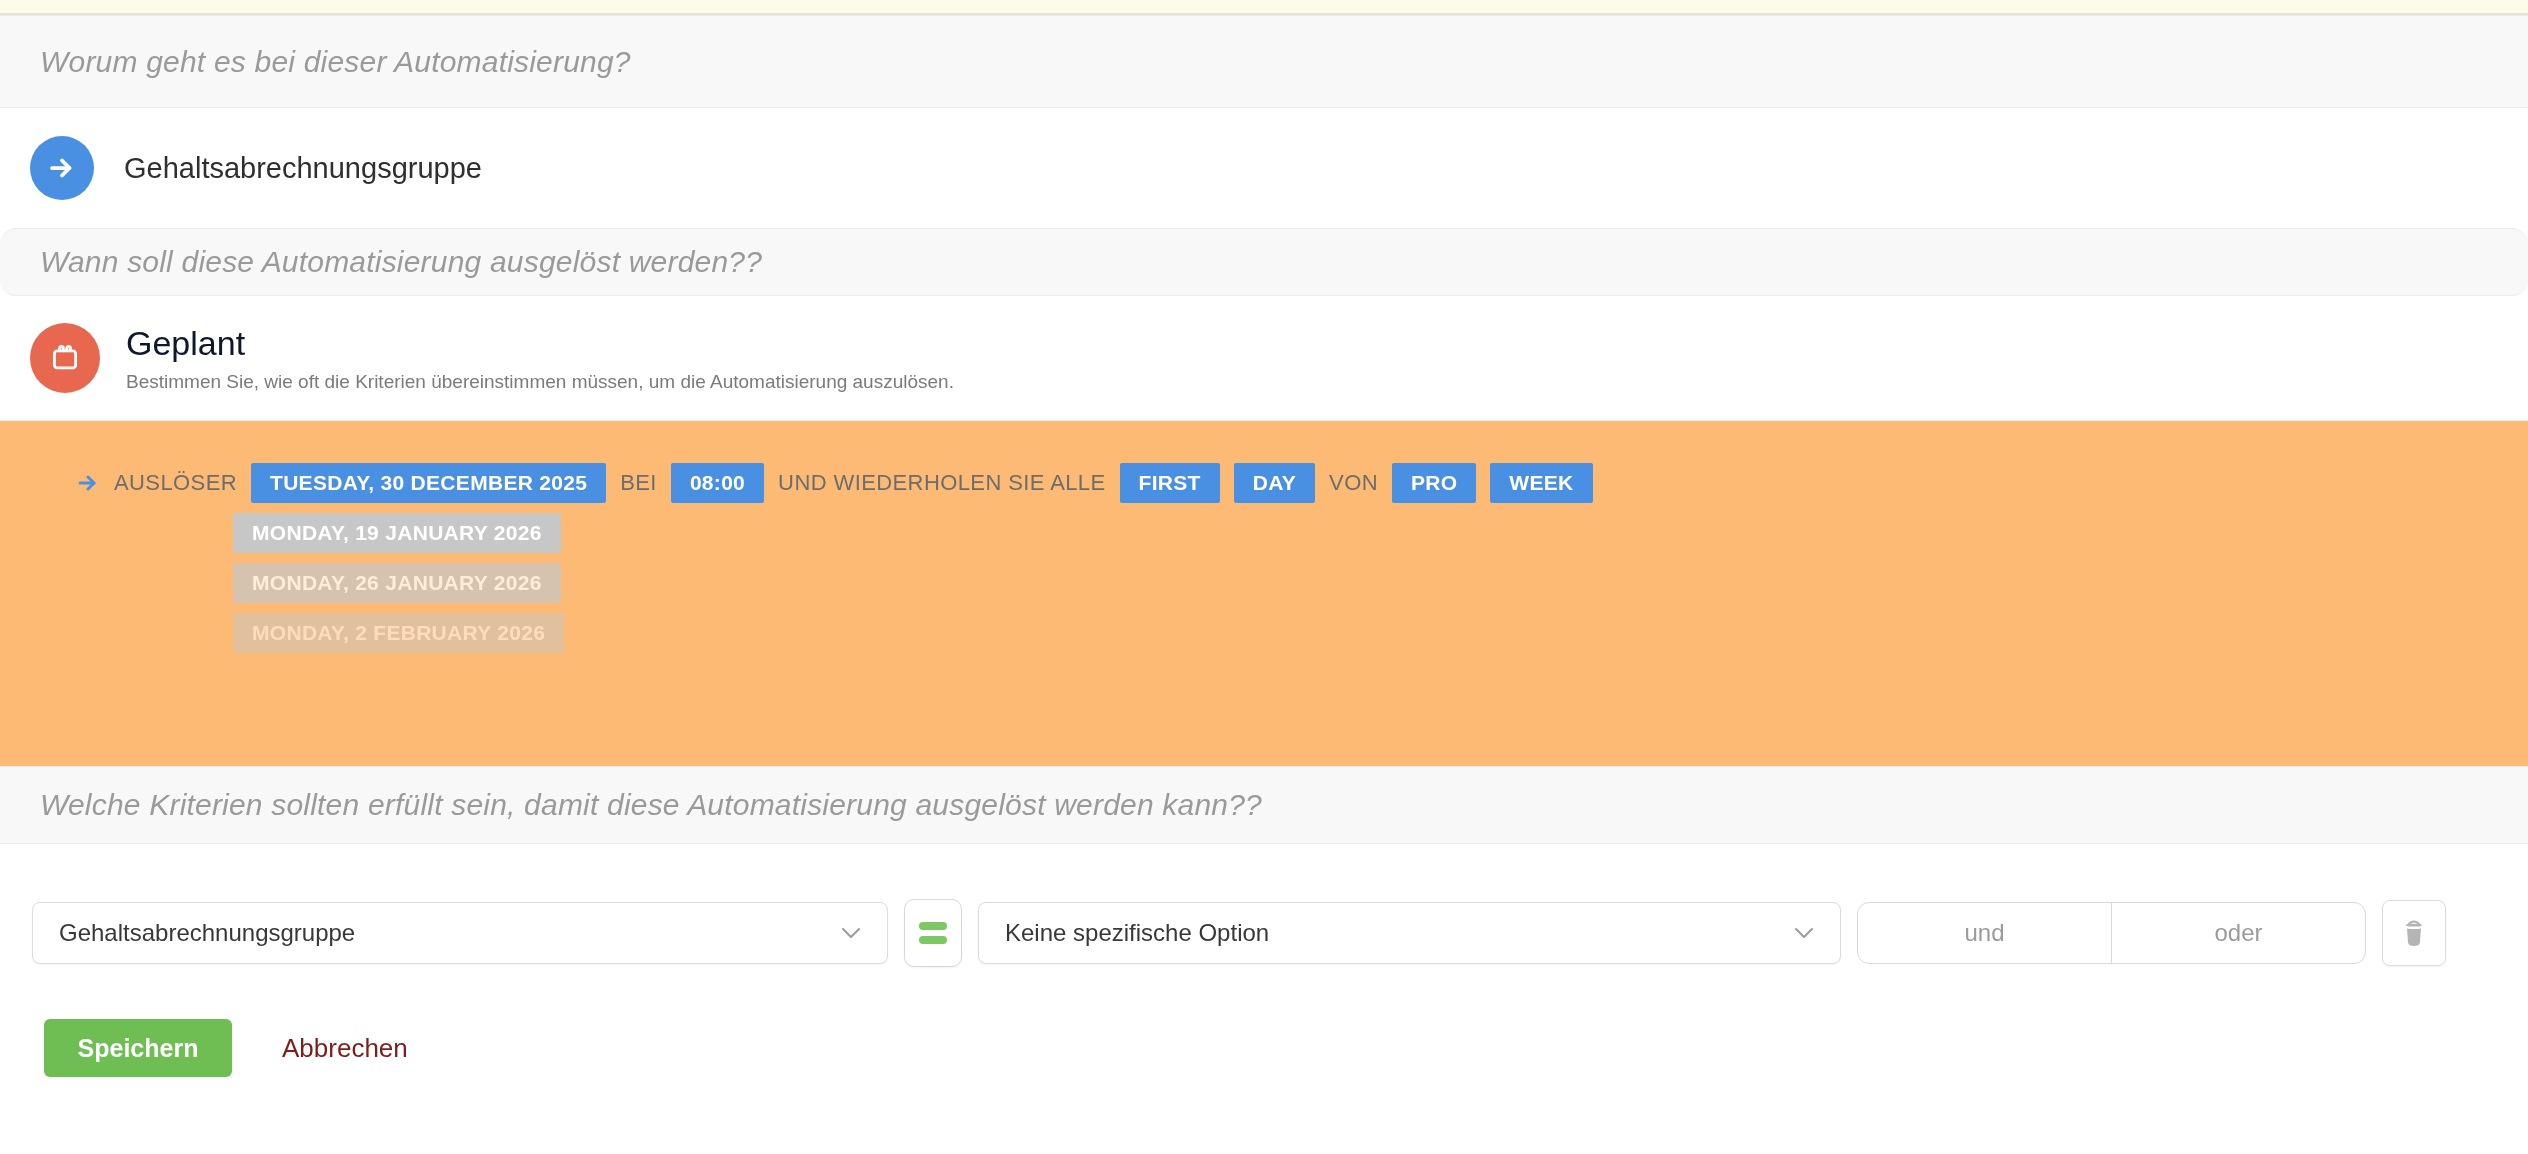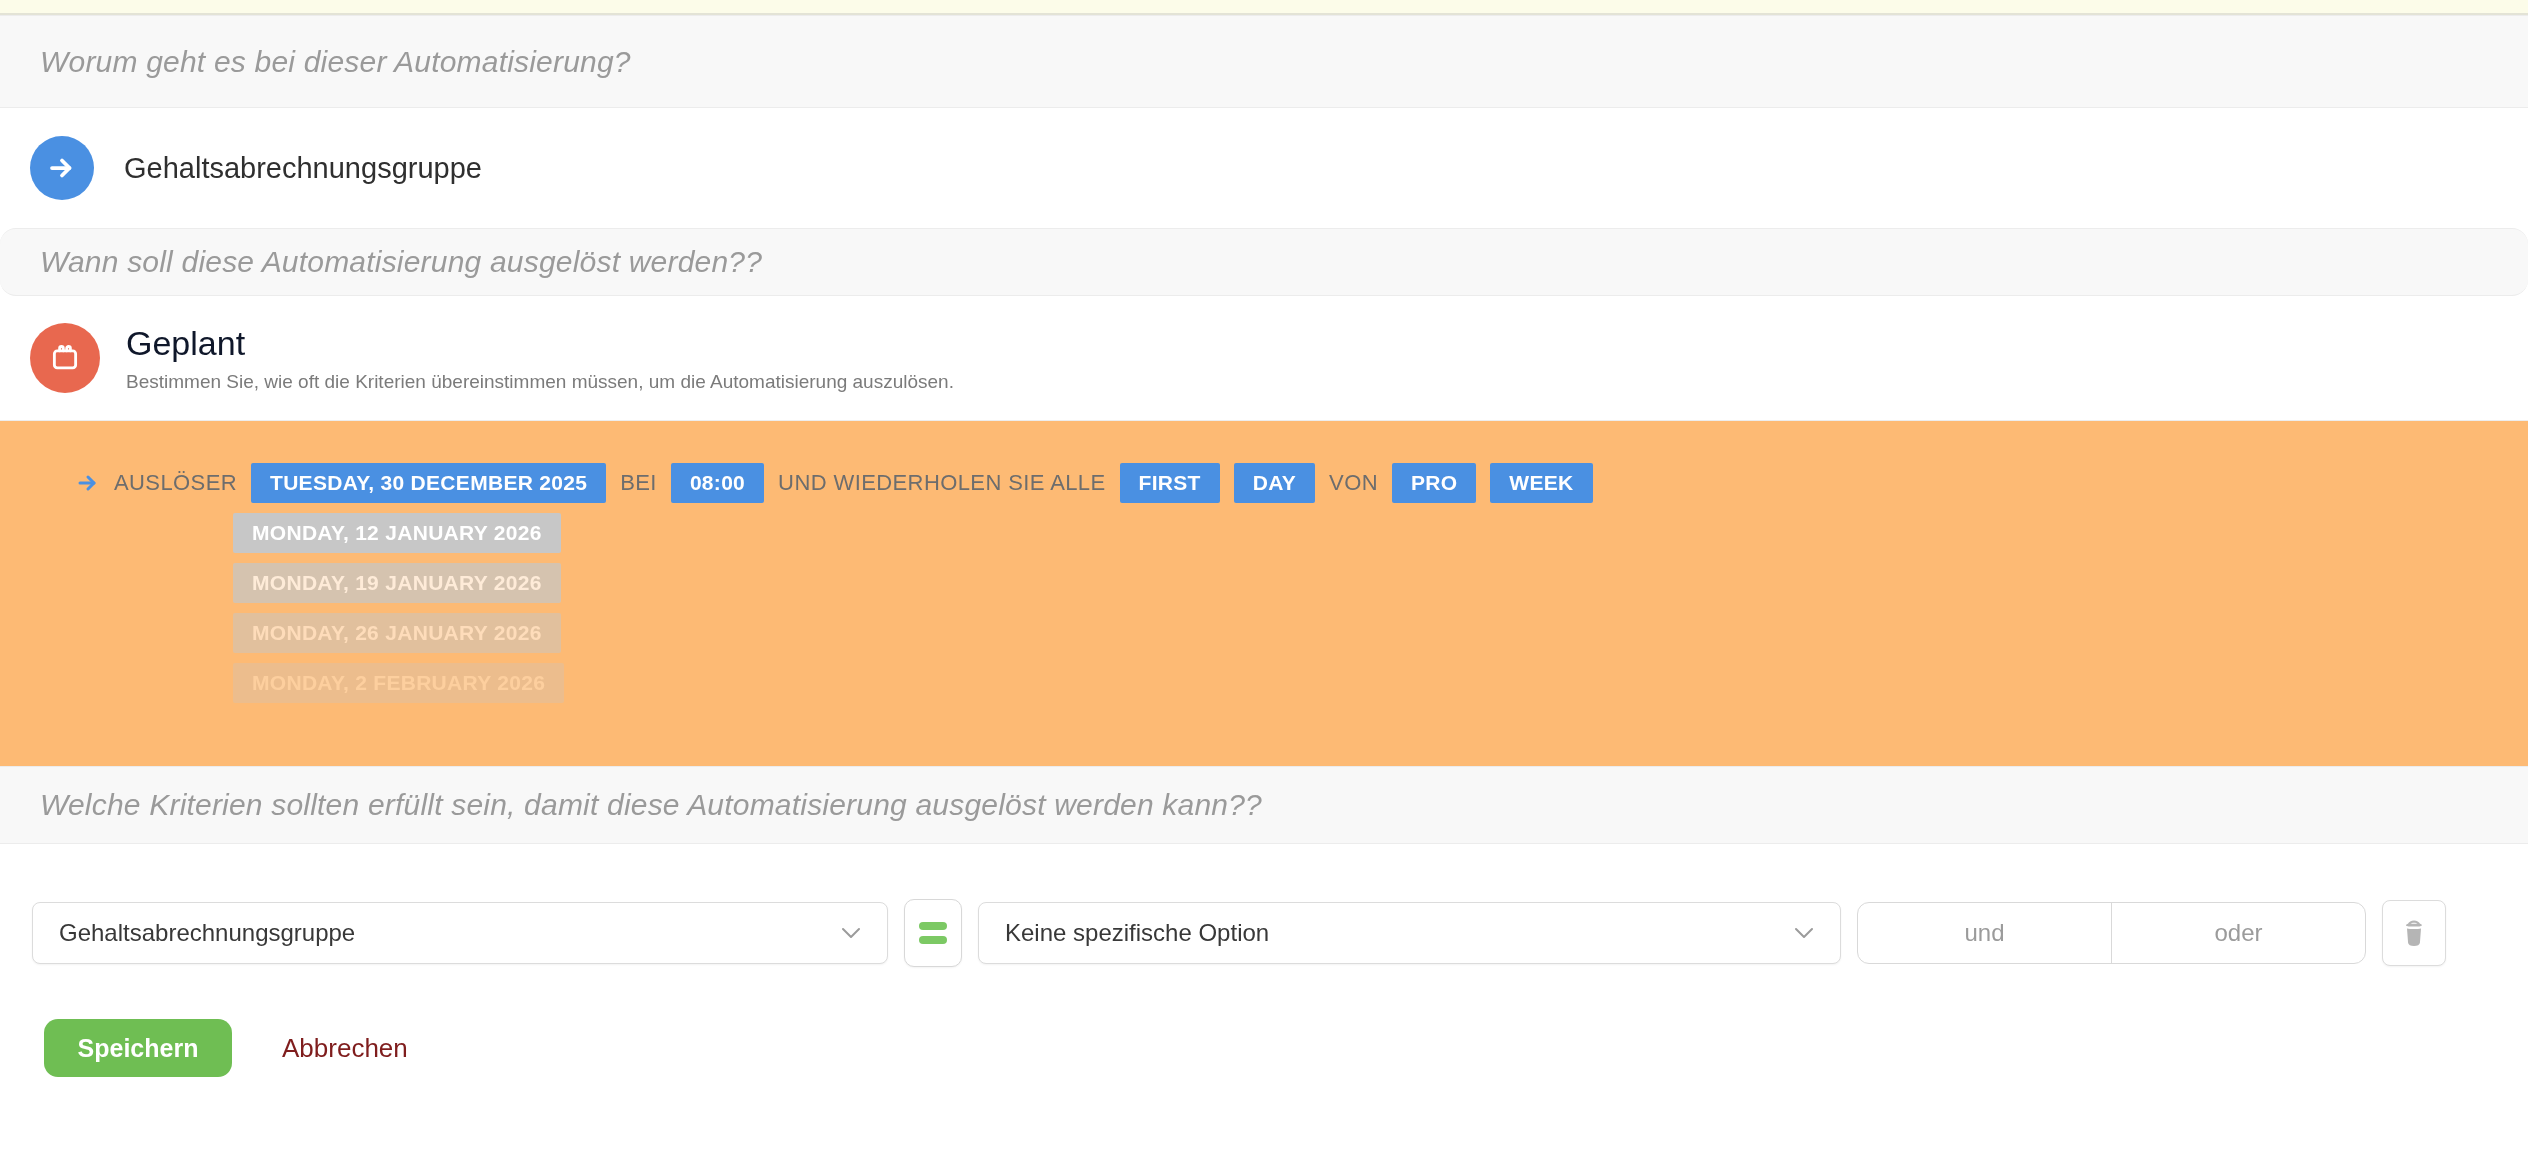--- a/index.html
+++ b/index.html
@@ -206,21 +206,21 @@
     align-items:center;
     padding-left:44px;
     margin-top:52px;
   }
   .save-btn {
     background:#6FBE53;
     color:#ffffff;
     font-weight:bold;
     font-size:25px;
     border:none;
-    border-radius:14px;
+    border-radius:6px;
     width:188px;
     height:58px;
     display:flex;
     align-items:center;
     justify-content:center;
     cursor:pointer;
     font-family:"Liberation Sans", sans-serif;
   }
   .cancel-link {
     margin-left:50px;
@@ -277,21 +277,20 @@
     <span class="trigger-label">BEI</span>
     <span class="badge">08:00</span>
     <span class="trigger-label">UND WIEDERHOLEN SIE ALLE</span>
     <span class="badge">FIRST</span>
     <span class="badge">DAY</span>
     <span class="trigger-label">VON</span>
     <span class="badge">PRO</span>
     <span class="badge">WEEK</span>
   </div>
   <div class="upcoming">
-    <span class="badge badge-gray">MONDAY, 12 JANUARY 2026</span>
     <span class="badge badge-gray">MONDAY, 19 JANUARY 2026</span>
     <span class="badge badge-gray">MONDAY, 26 JANUARY 2026</span>
     <span class="badge badge-gray">MONDAY, 2 FEBRUARY 2026</span>
   </div>
 </div>
 
 <div class="qheader qh-3">
   <span class="qtext">Welche Kriterien sollten erfüllt sein, damit diese Automatisierung ausgelöst werden kann??</span>
 </div>
 

